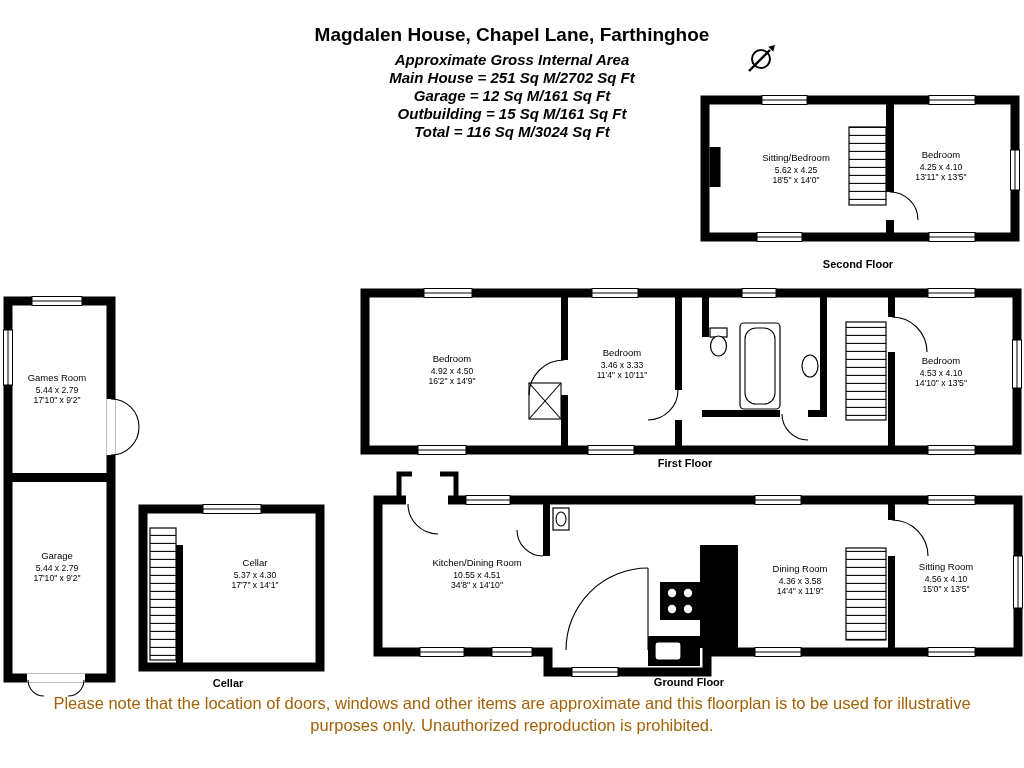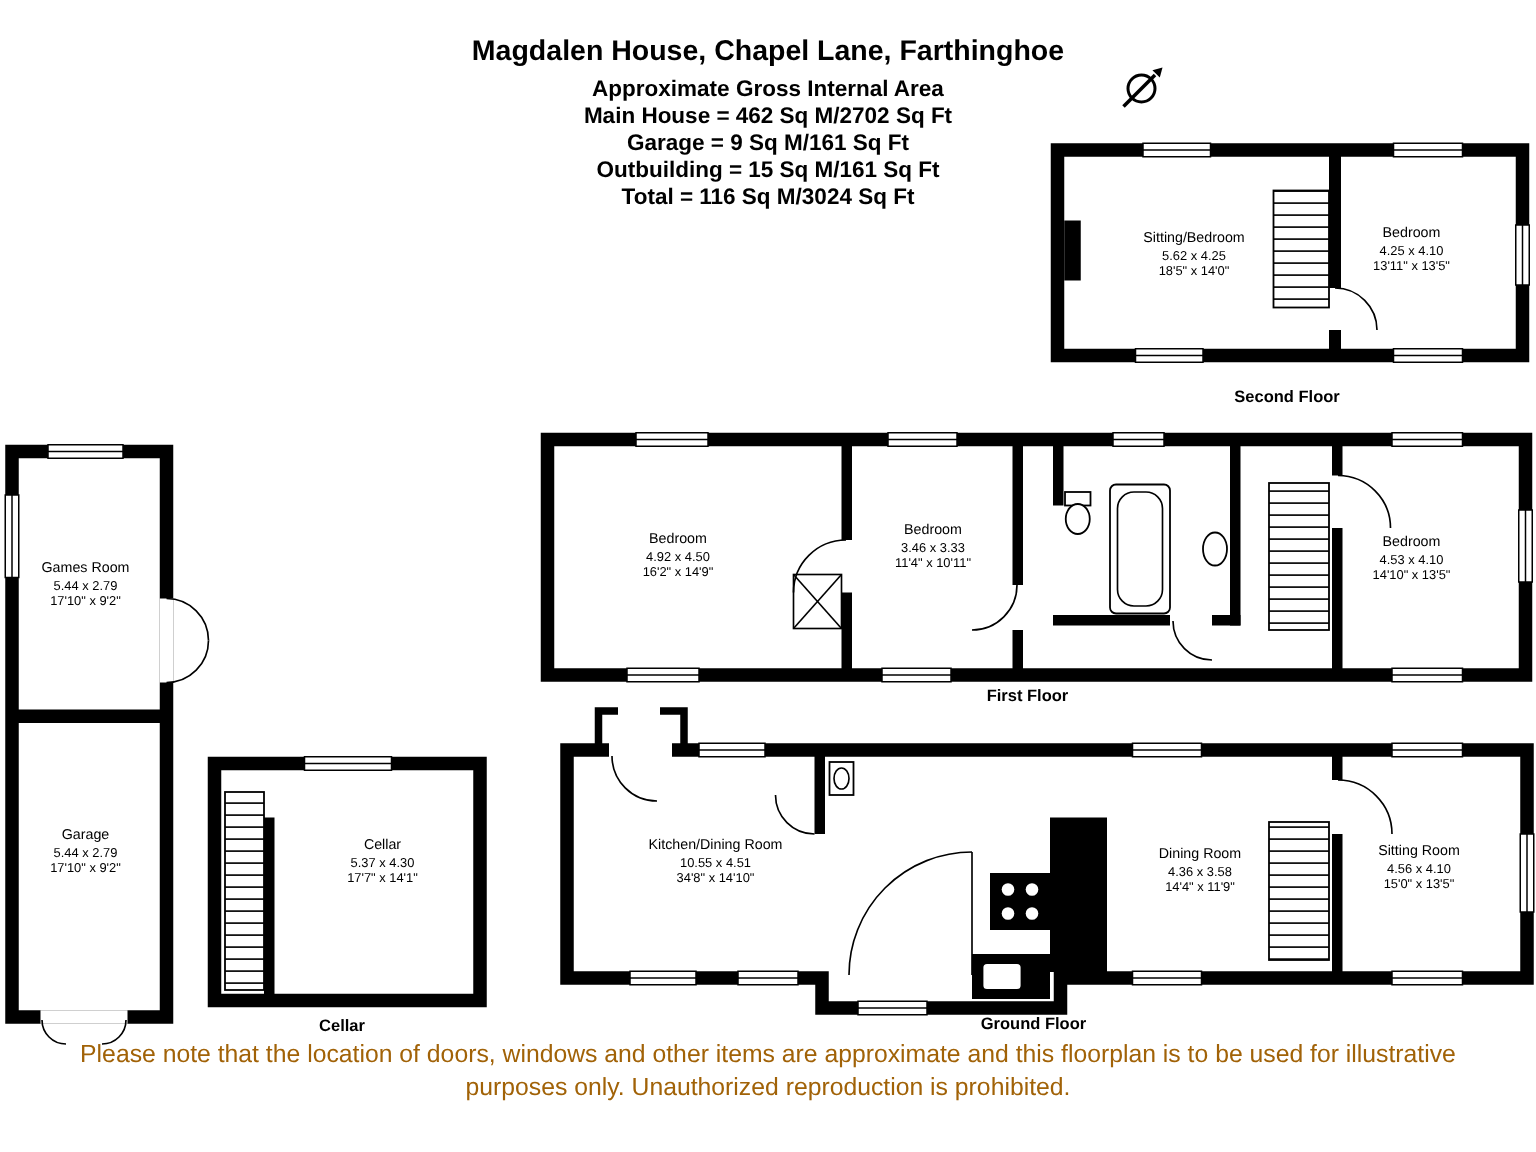--- a/index.html
+++ b/index.html
@@ -1,20 +1,20 @@
 <!DOCTYPE html>
 <html><head>
 <meta charset="utf-8">
 <style>
   html,body{margin:0;padding:0;}
   body{width:1024px;height:768px;position:relative;background:#fff;color:#000;
        font-family:"Liberation Sans",sans-serif;overflow:hidden;}
   .header{position:absolute;top:24px;left:0;width:100%;text-align:center;}
   .title{margin:0 0 5px 0;font-size:19px;font-weight:bold;}
-  .sub{font-size:15px;font-weight:bold;line-height:18px;}
+  .sub{font-size:15px;font-weight:bold;line-height:18px;font-style:italic;}
   .plan-svg{position:absolute;top:0;left:0;}
   .wall-out{fill:#fff;stroke:#000;stroke-width:9;}
   .porch{fill:#fff;stroke:#000;stroke-width:5;}
   .wallb{fill:#000;stroke:none;}
   .stairs{fill:url(#treads);stroke:#000;stroke-width:1.2;}
   .win{fill:#fff;stroke:#000;stroke-width:1;}
   .gap{fill:#fff;stroke:none;}
   .winline{stroke:#000;stroke-width:1;}
   .door{fill:none;stroke:#000;stroke-width:1.1;}
   .thin{fill:none;stroke:#000;stroke-width:1.1;}
@@ -24,22 +24,22 @@
   .flabel{font-size:11px;font-weight:bold;text-anchor:middle;fill:#000;}
   .footer{position:absolute;top:692px;left:0;width:100%;text-align:center;color:#a16207;}
   .footer p{margin:0 28px;font-size:16.5px;line-height:22px;}
 </style>
 </head>
 <body>
 
 <header class="header">
   <h1 class="title">Magdalen House, Chapel Lane, Farthinghoe</h1>
   <div class="sub">Approximate Gross Internal Area</div>
-  <div class="sub">Main House = 462 Sq M/2702 Sq Ft</div>
-  <div class="sub">Garage = 9 Sq M/161 Sq Ft</div>
+  <div class="sub">Main House = 251 Sq M/2702 Sq Ft</div>
+  <div class="sub">Garage = 12 Sq M/161 Sq Ft</div>
   <div class="sub">Outbuilding = 15 Sq M/161 Sq Ft</div>
   <div class="sub">Total = 116 Sq M/3024 Sq Ft</div>
 </header>
 
 <svg class="plan-svg" width="1024" height="768" viewBox="0 0 1024 768">
   <defs>
     <pattern id="treads" width="10" height="8" patternUnits="userSpaceOnUse">
       <rect width="10" height="8" fill="#ffffff"></rect>
       <line x1="0" y1="7.4" x2="10" y2="7.4" stroke="#000" stroke-width="1.1"></line>
     </pattern>

